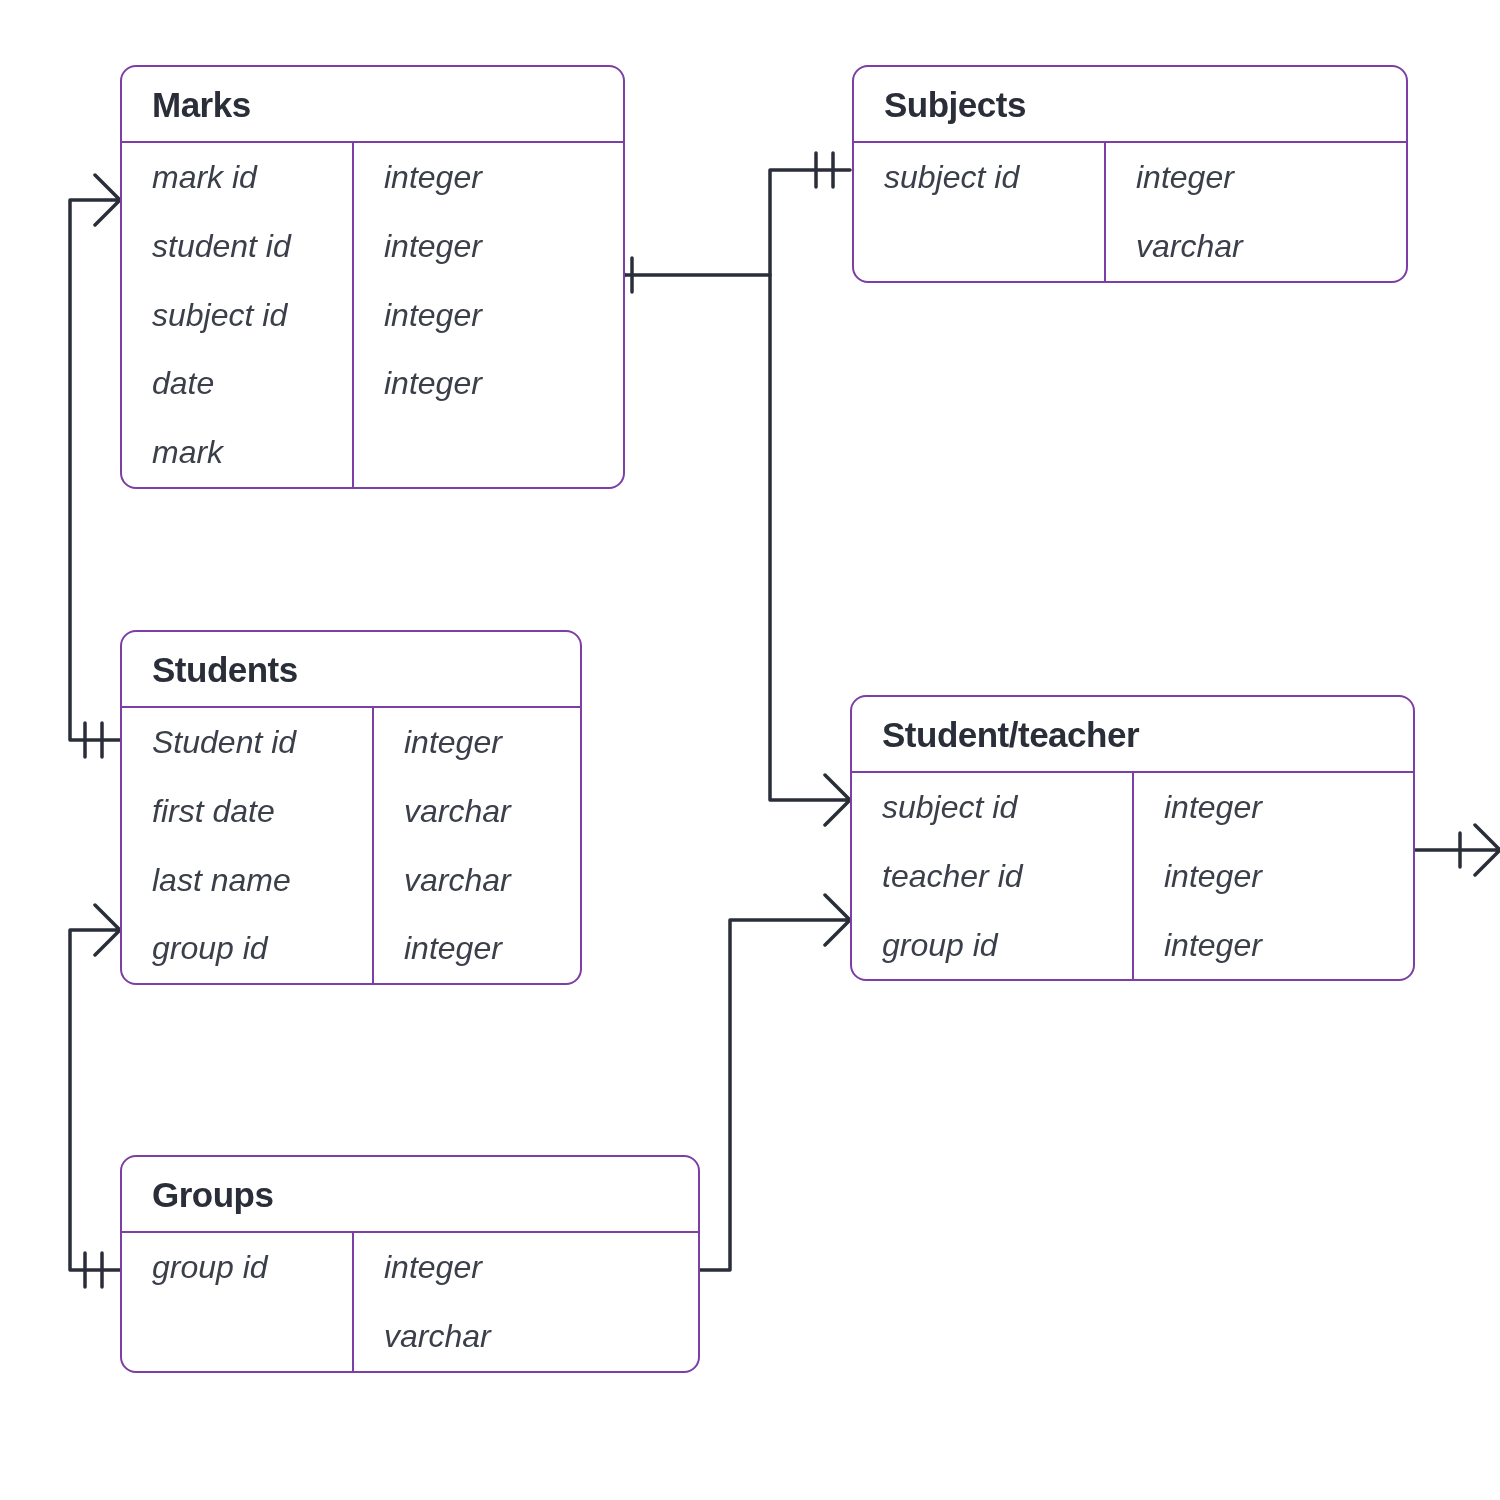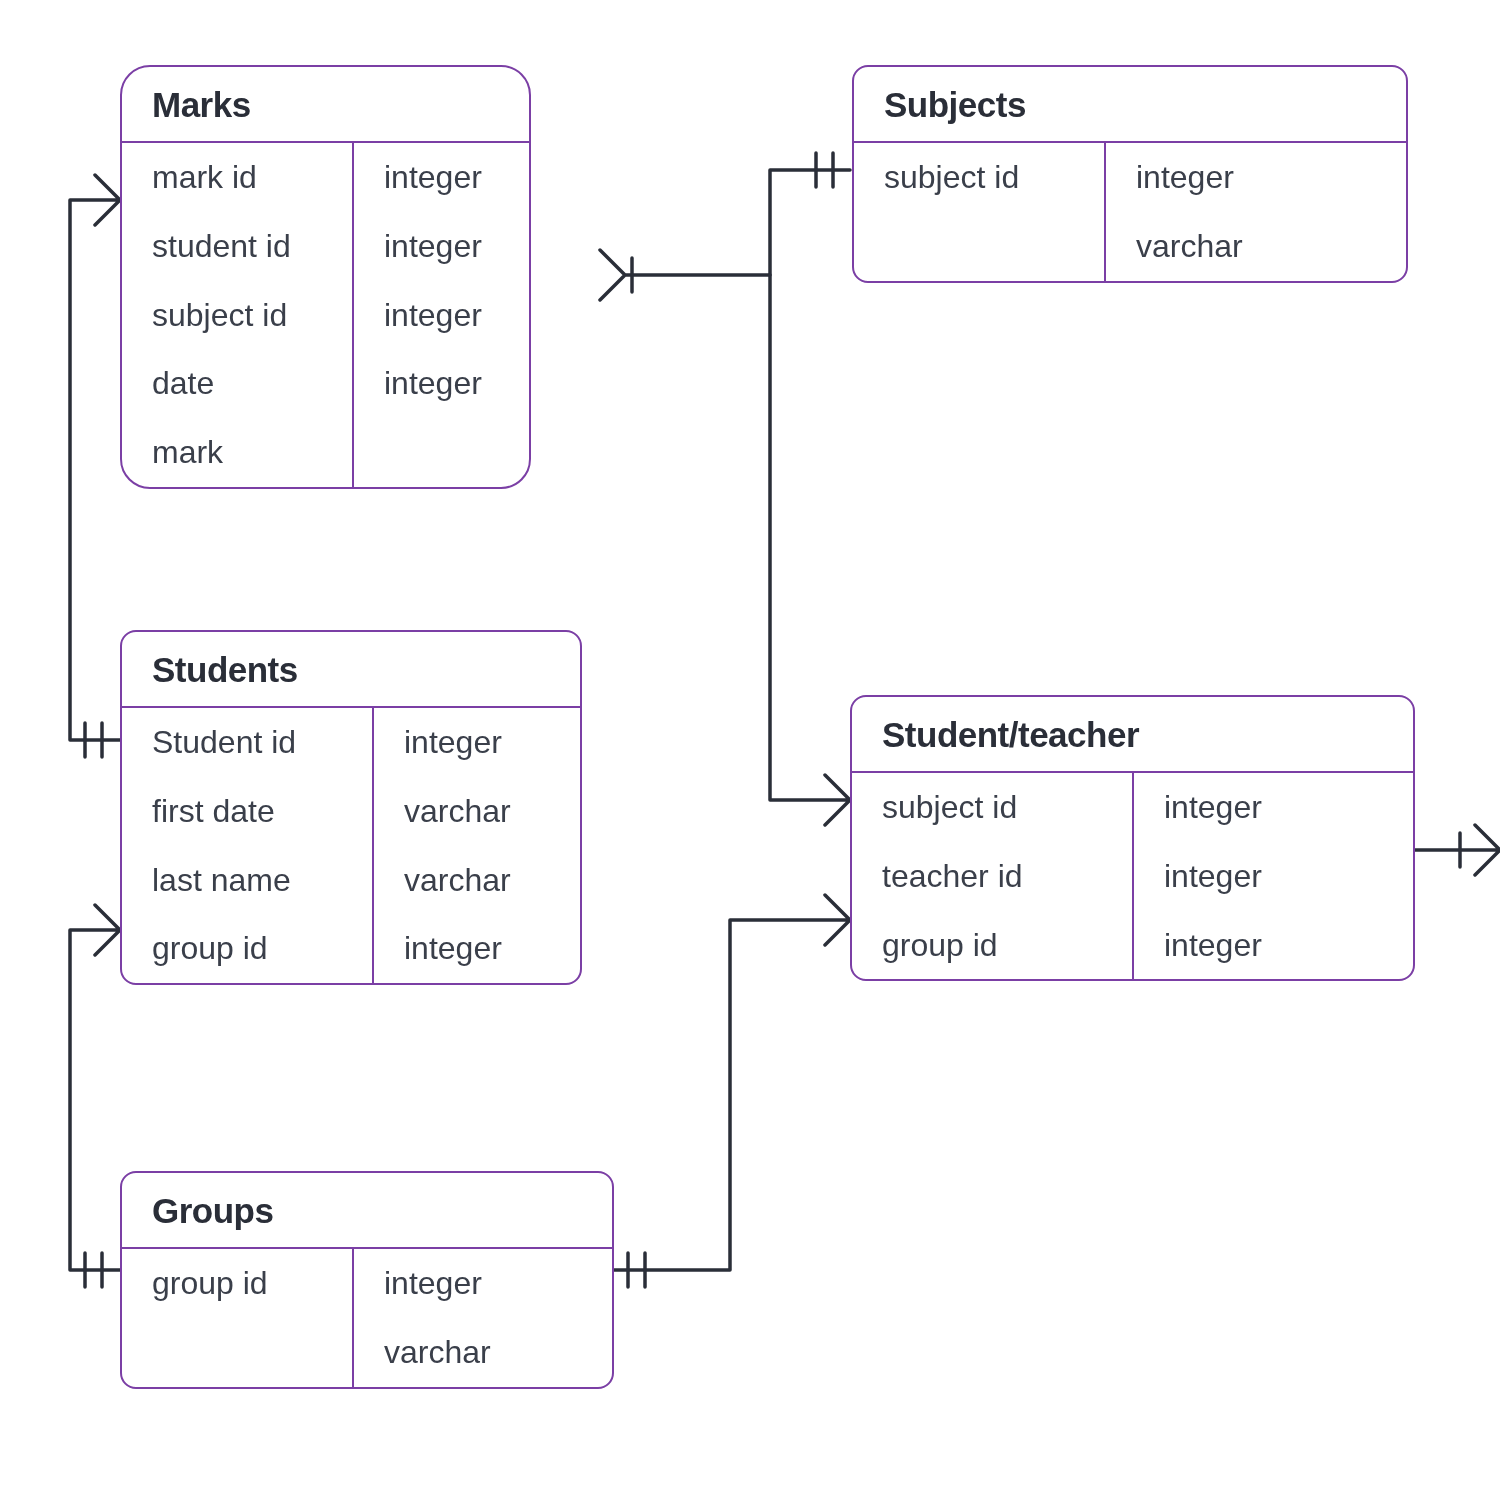--- a/index.html
+++ b/index.html
@@ -37,20 +37,21 @@
     padding: 18px 30px 16px 30px;
     border-bottom: 2.5px solid #7b3fa5;
     letter-spacing: -0.5px;
   }
   .entity-body {
     display: flex;
   }
   .entity-col {
     display: flex;
     flex-direction: column;
+    font-style: italic;
   }
   .entity-col.names {
     border-right: 2.5px solid #7b3fa5;
   }
   .cell {
     font-size: 32px;
     color: #3a3f4a;
     padding: 12px 24px 12px 30px;
     white-space: nowrap;
     line-height: 1.4;
@@ -82,21 +83,21 @@
     <path class="stroke" d="M 120 930 L 95 905 M 120 930 L 95 955 M 120 930 L 70 930 L 70 1270 L 120 1270"></path>
     <path class="stroke" d="M 102 1253 L 102 1287 M 85 1253 L 85 1287"></path>
 
     <path class="stroke" d="M 610 1270 L 730 1270 L 730 920 L 850 920 M 850 920 L 825 895 M 850 920 L 825 945"></path>
     <path class="stroke" d="M 628 1253 L 628 1287 M 645 1253 L 645 1287"></path>
 
     <path class="stroke" d="M 1415 850 L 1500 850 M 1500 850 L 1475 825 M 1500 850 L 1475 875"></path>
     <path class="stroke" d="M 1460 833 L 1460 867"></path>
   </svg>
 
-  <div class="entity" style="left:120px; top:65px; width:411px;border-radius:30px;">
+  <div class="entity" style="left:120px; top:65px; width:505px;">
     <div class="entity-title">Marks</div>
     <div class="entity-body">
       <div class="entity-col names" style="width:230px;">
         <div class="cell">mark id</div>
         <div class="cell">student id</div>
         <div class="cell">subject id</div>
         <div class="cell">date</div>
         <div class="cell">mark</div>
       </div>
       <div class="entity-col types" style="flex:1;">
@@ -148,21 +149,21 @@
         <div class="cell">group id</div>
       </div>
       <div class="entity-col types" style="flex:1;">
         <div class="cell">integer</div>
         <div class="cell">integer</div>
         <div class="cell">integer</div>
       </div>
     </div>
   </div>
 
-  <div class="entity" style="left:120px; top:1155px; width:494px;margin-top:16px;">
+  <div class="entity" style="left:120px; top:1155px; width:580px;">
     <div class="entity-title">Groups</div>
     <div class="entity-body">
       <div class="entity-col names" style="width:230px;">
         <div class="cell">group id</div>
       </div>
       <div class="entity-col types" style="flex:1;">
         <div class="cell">integer</div>
         <div class="cell">varchar</div>
       </div>
     </div>

